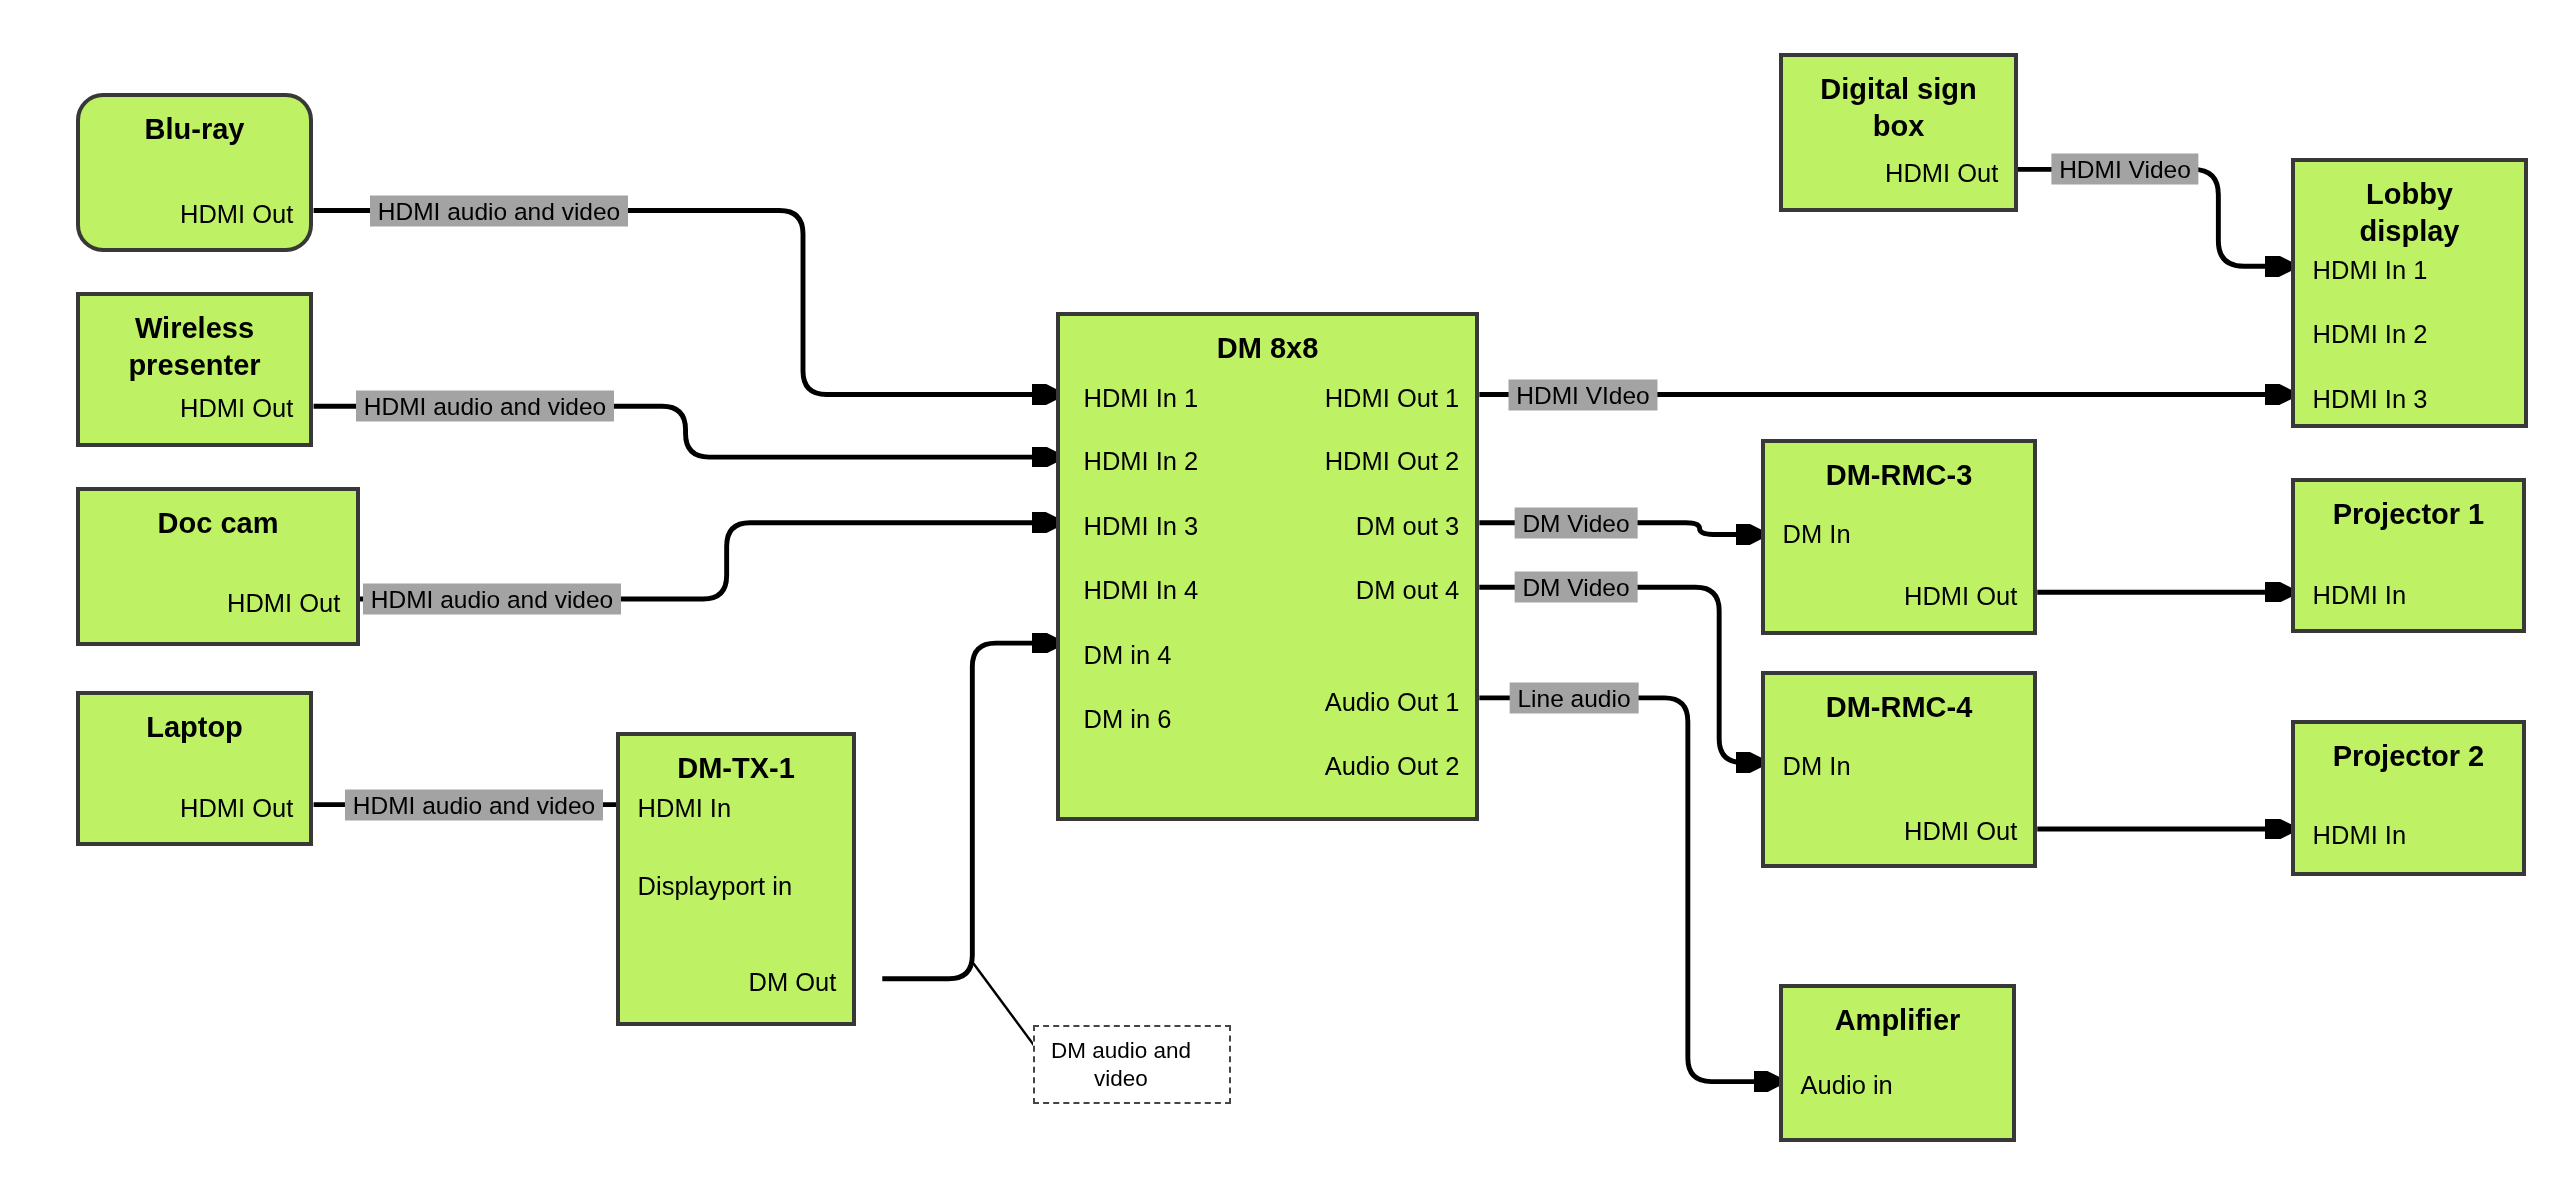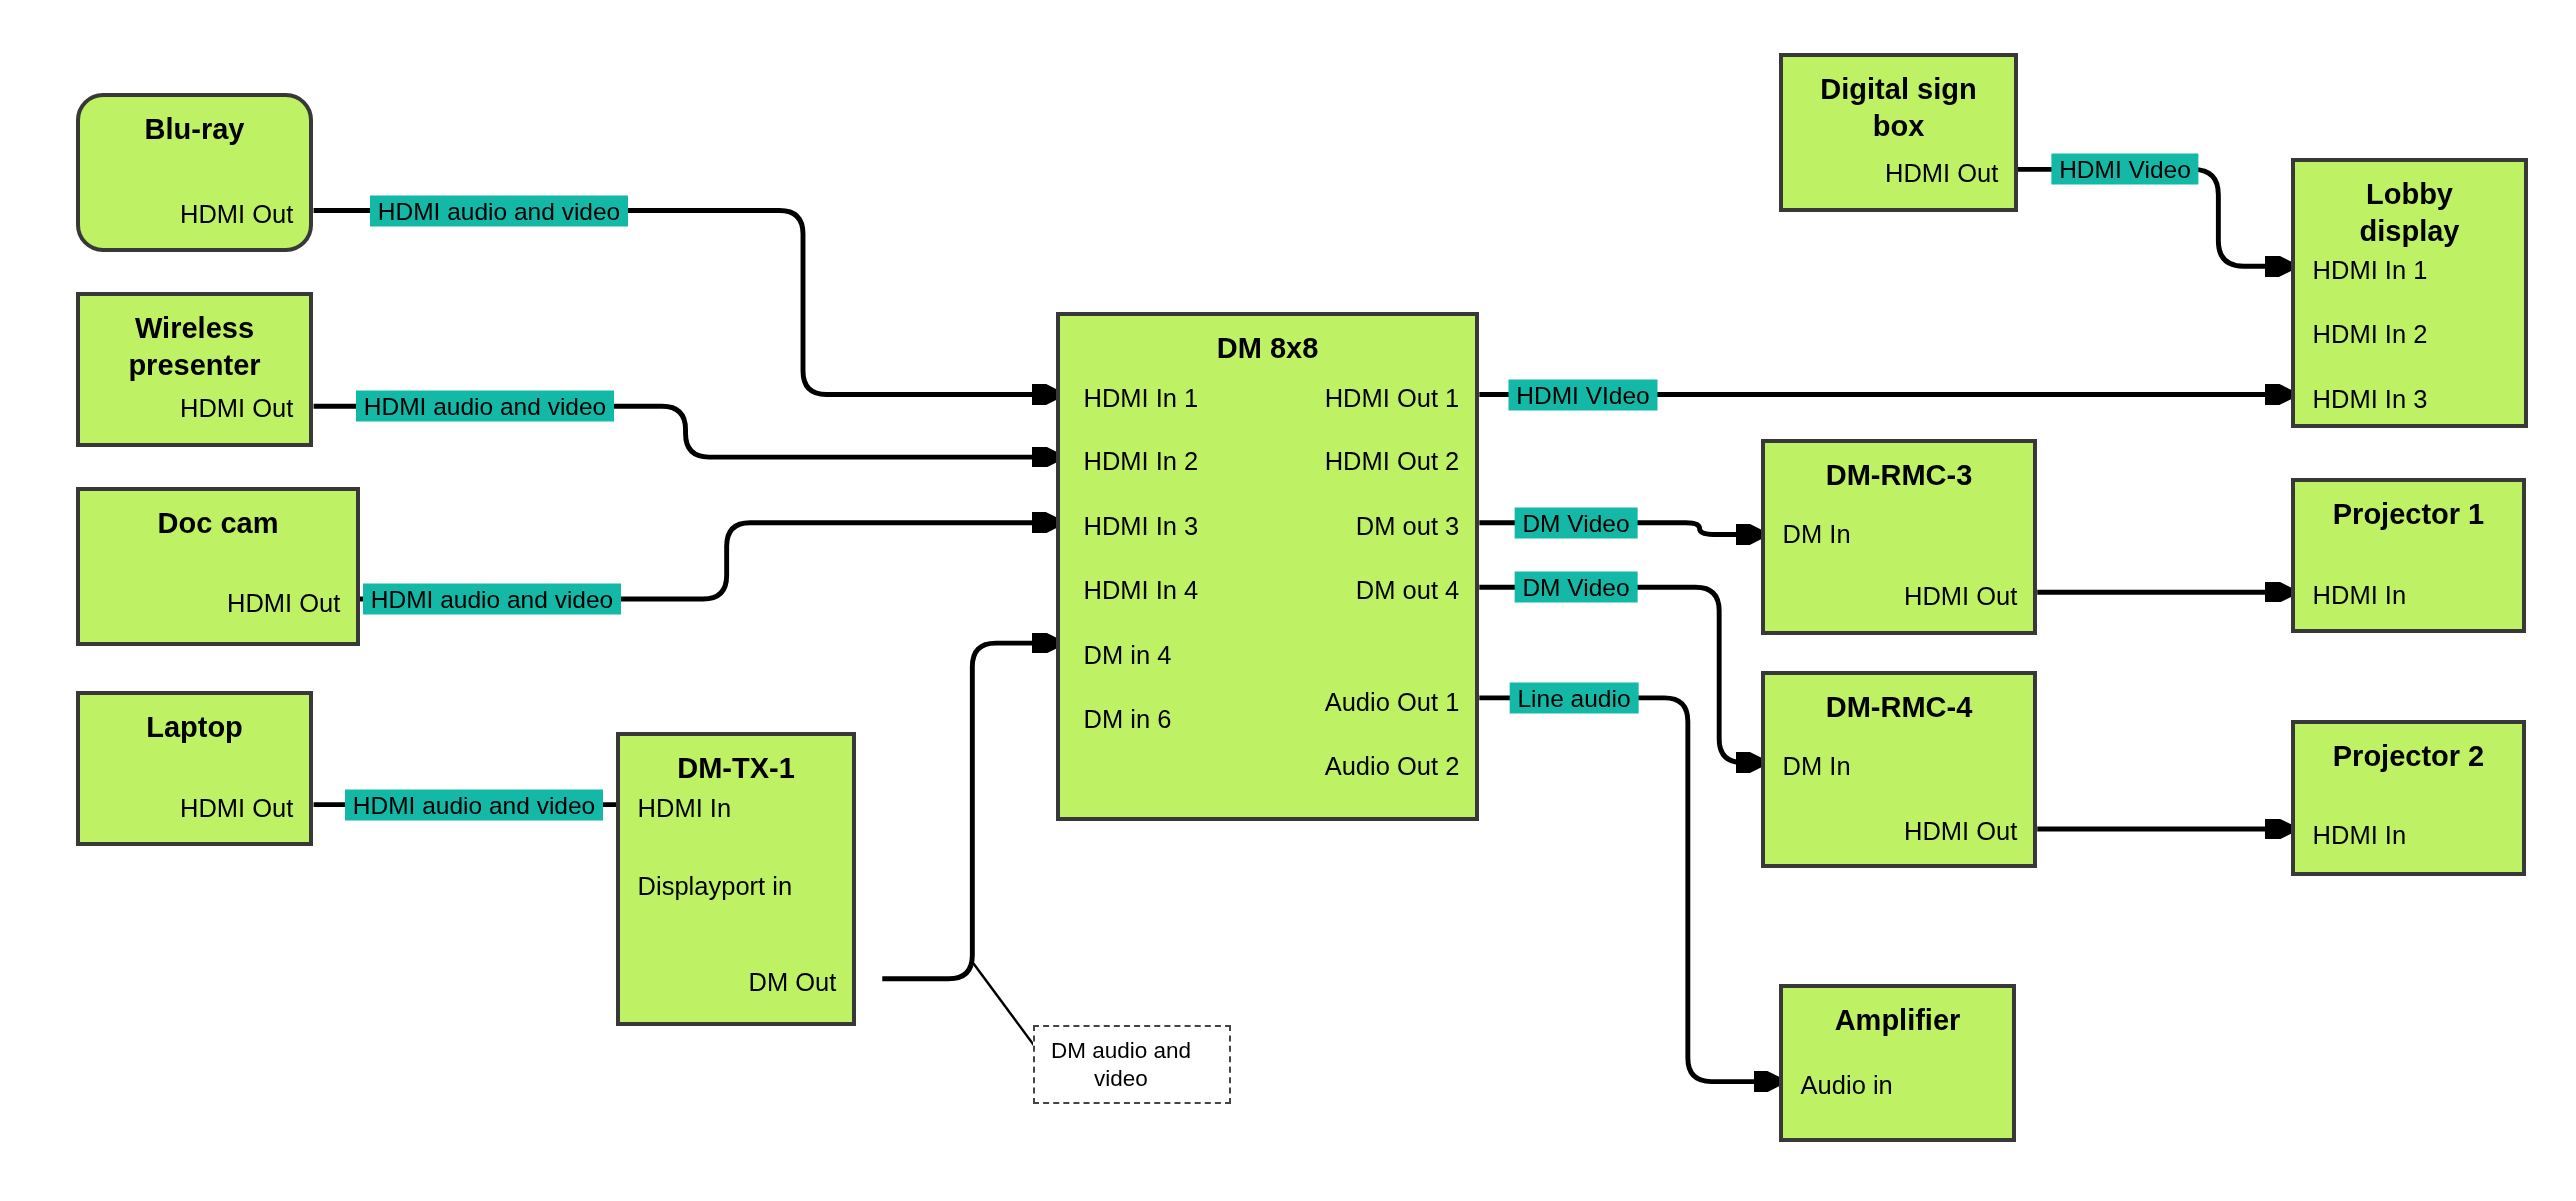--- a/index.html
+++ b/index.html
@@ -53,21 +53,21 @@
     line-height: 31px;
     color: #000000;
     white-space: nowrap;
   }
   .port.pl { left: 17.6px; text-align: left; }
   .port.pr { right: 15.7px; text-align: right; }
   .node.matrix .port.pl { left: 23.5px; }
   .conn-label {
     position: absolute;
     transform: translate(-50%, -50%);
-    background: #14b8a6;
+    background: #a3a3a3;
     padding: 1px 7.8px;
     font-size: 24.5px;
     line-height: 29px;
     color: #000000;
     white-space: nowrap;
   }
   .note-box {
     position: absolute;
     left: 1033px;
     top: 1025px;

